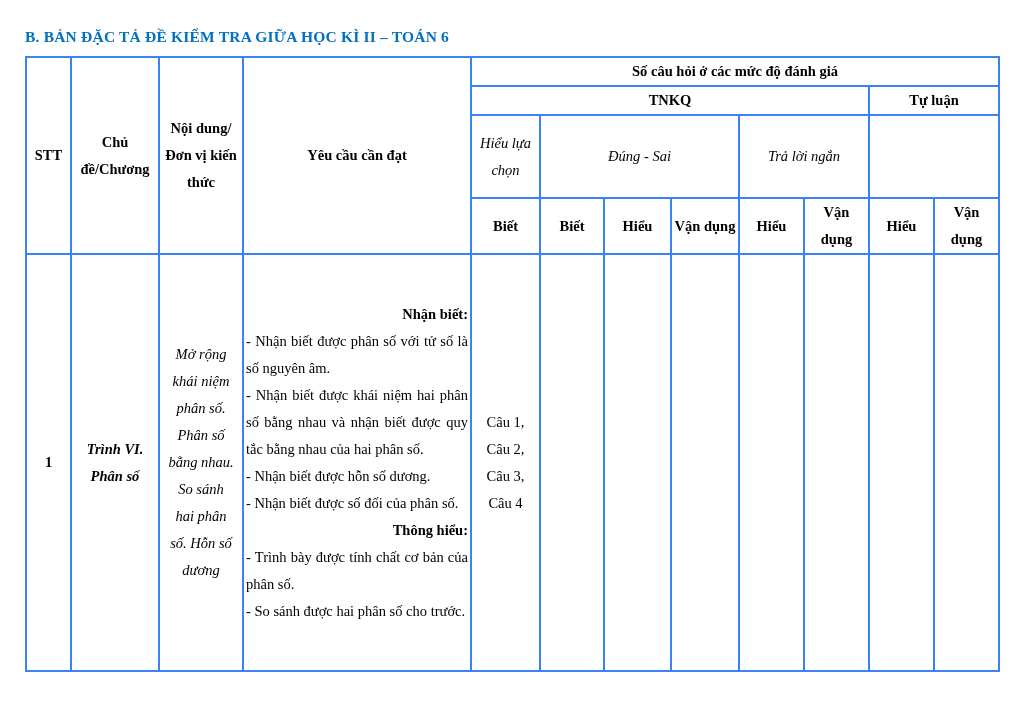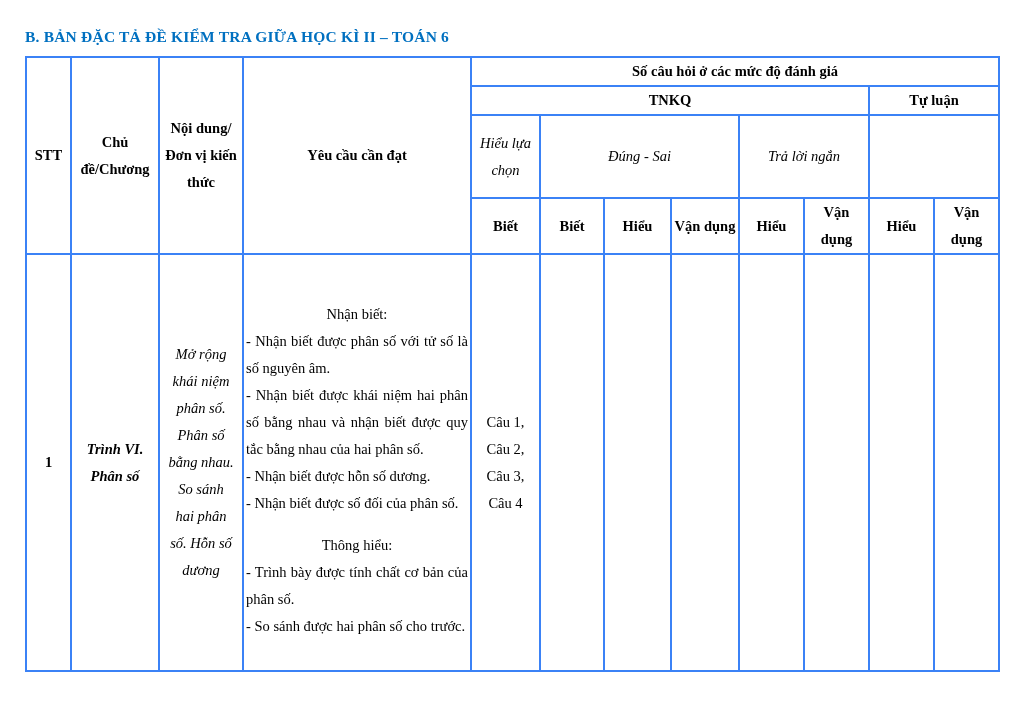--- a/index.html
+++ b/index.html
@@ -52,23 +52,22 @@
   td.req-cell {
     vertical-align: top;
     text-align: justify;
     padding: 3px 6px 0 6px;
   }
   td.req-cell p {
     margin: 0;
     text-align: justify;
   }
   td.req-cell p.lbl {
-    font-weight: normal;
-    text-align: center;
-    margin-top: 15px;
+    font-weight: bold;
+    text-align: right;
   }
   .unit-inner {
     width: 66px;
     margin: 12px auto;
     font-style: italic;
   }
   .q-line { line-height: 27px; }
 </style>
 </head>
 <body>

